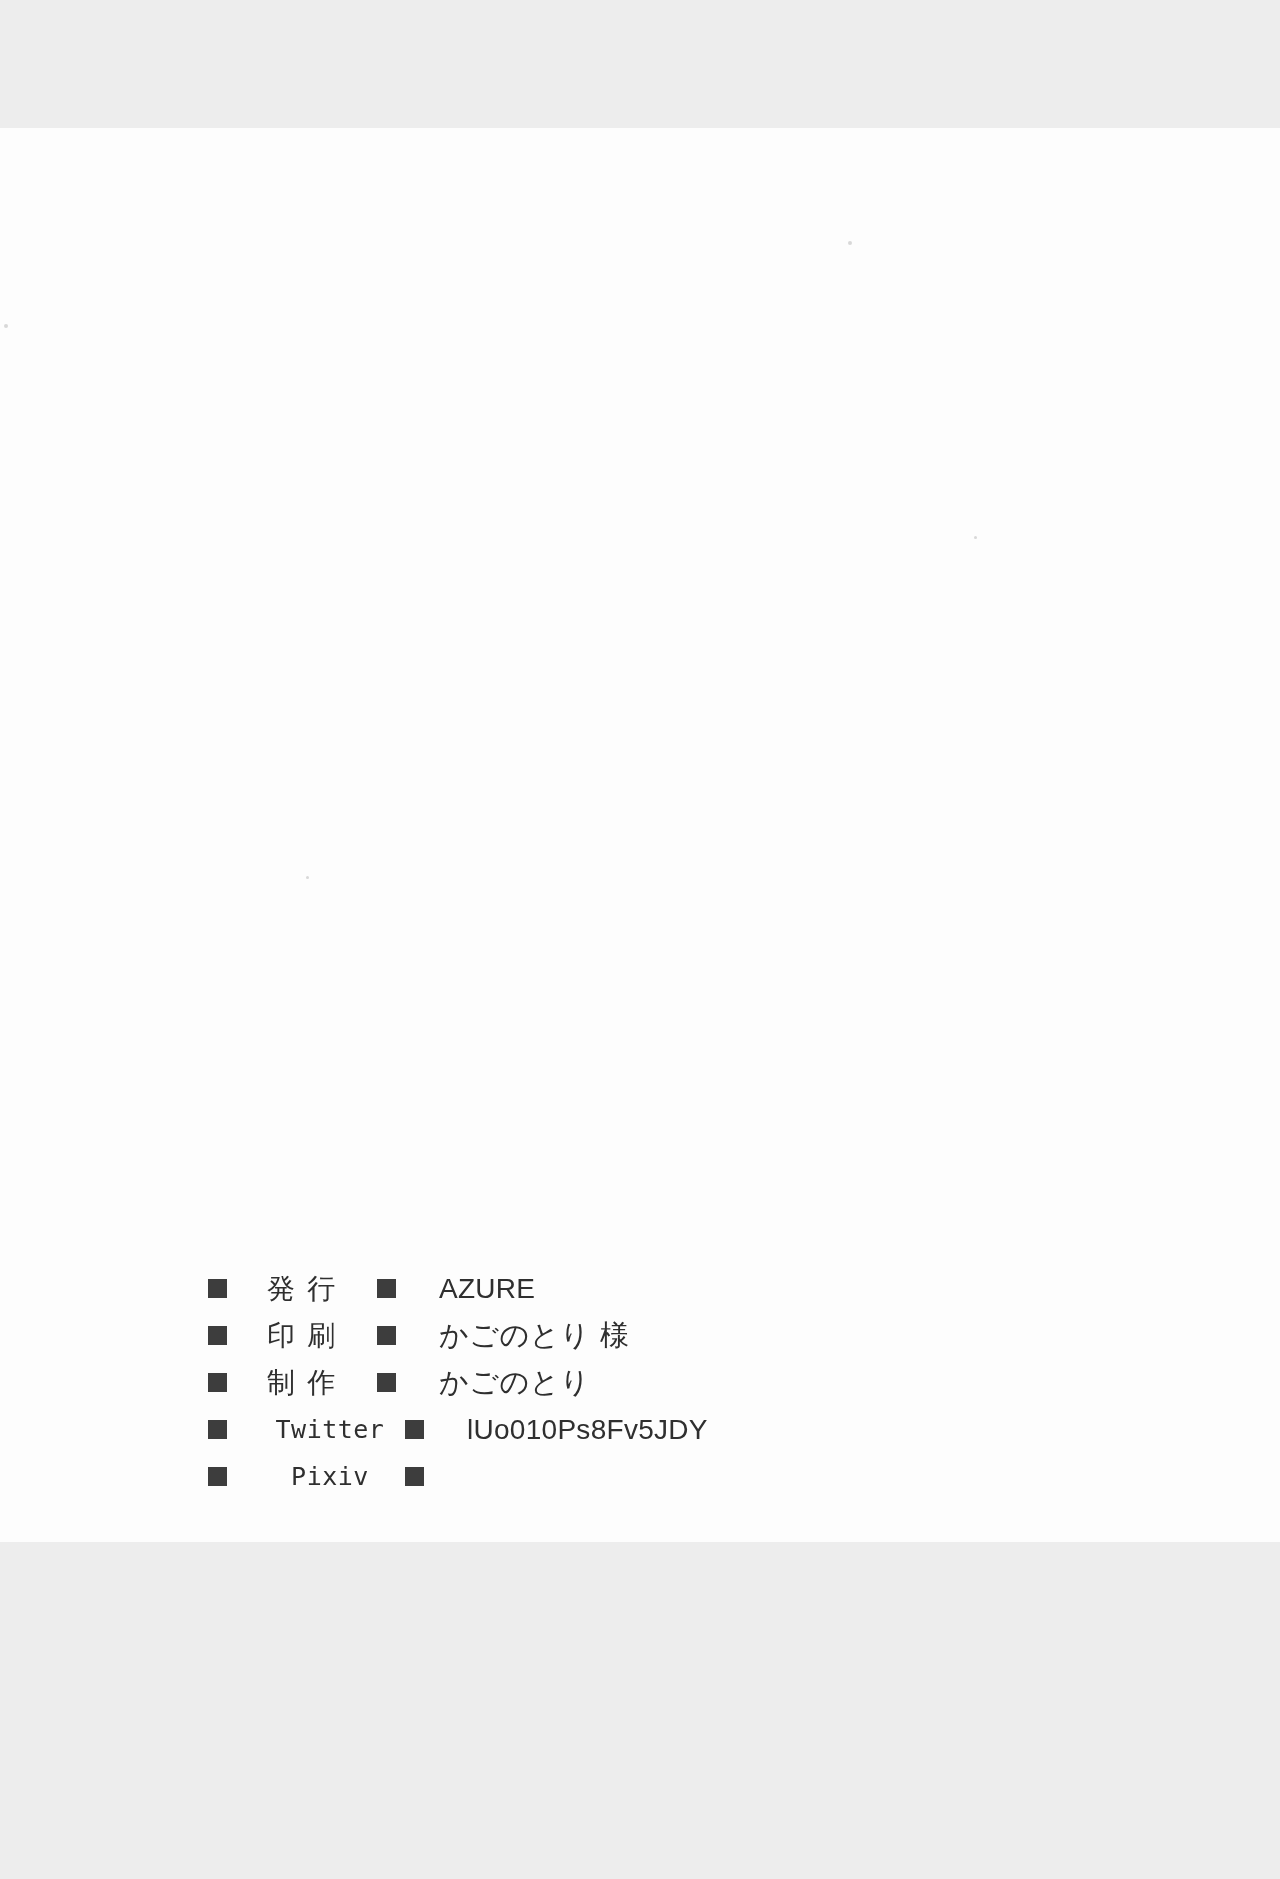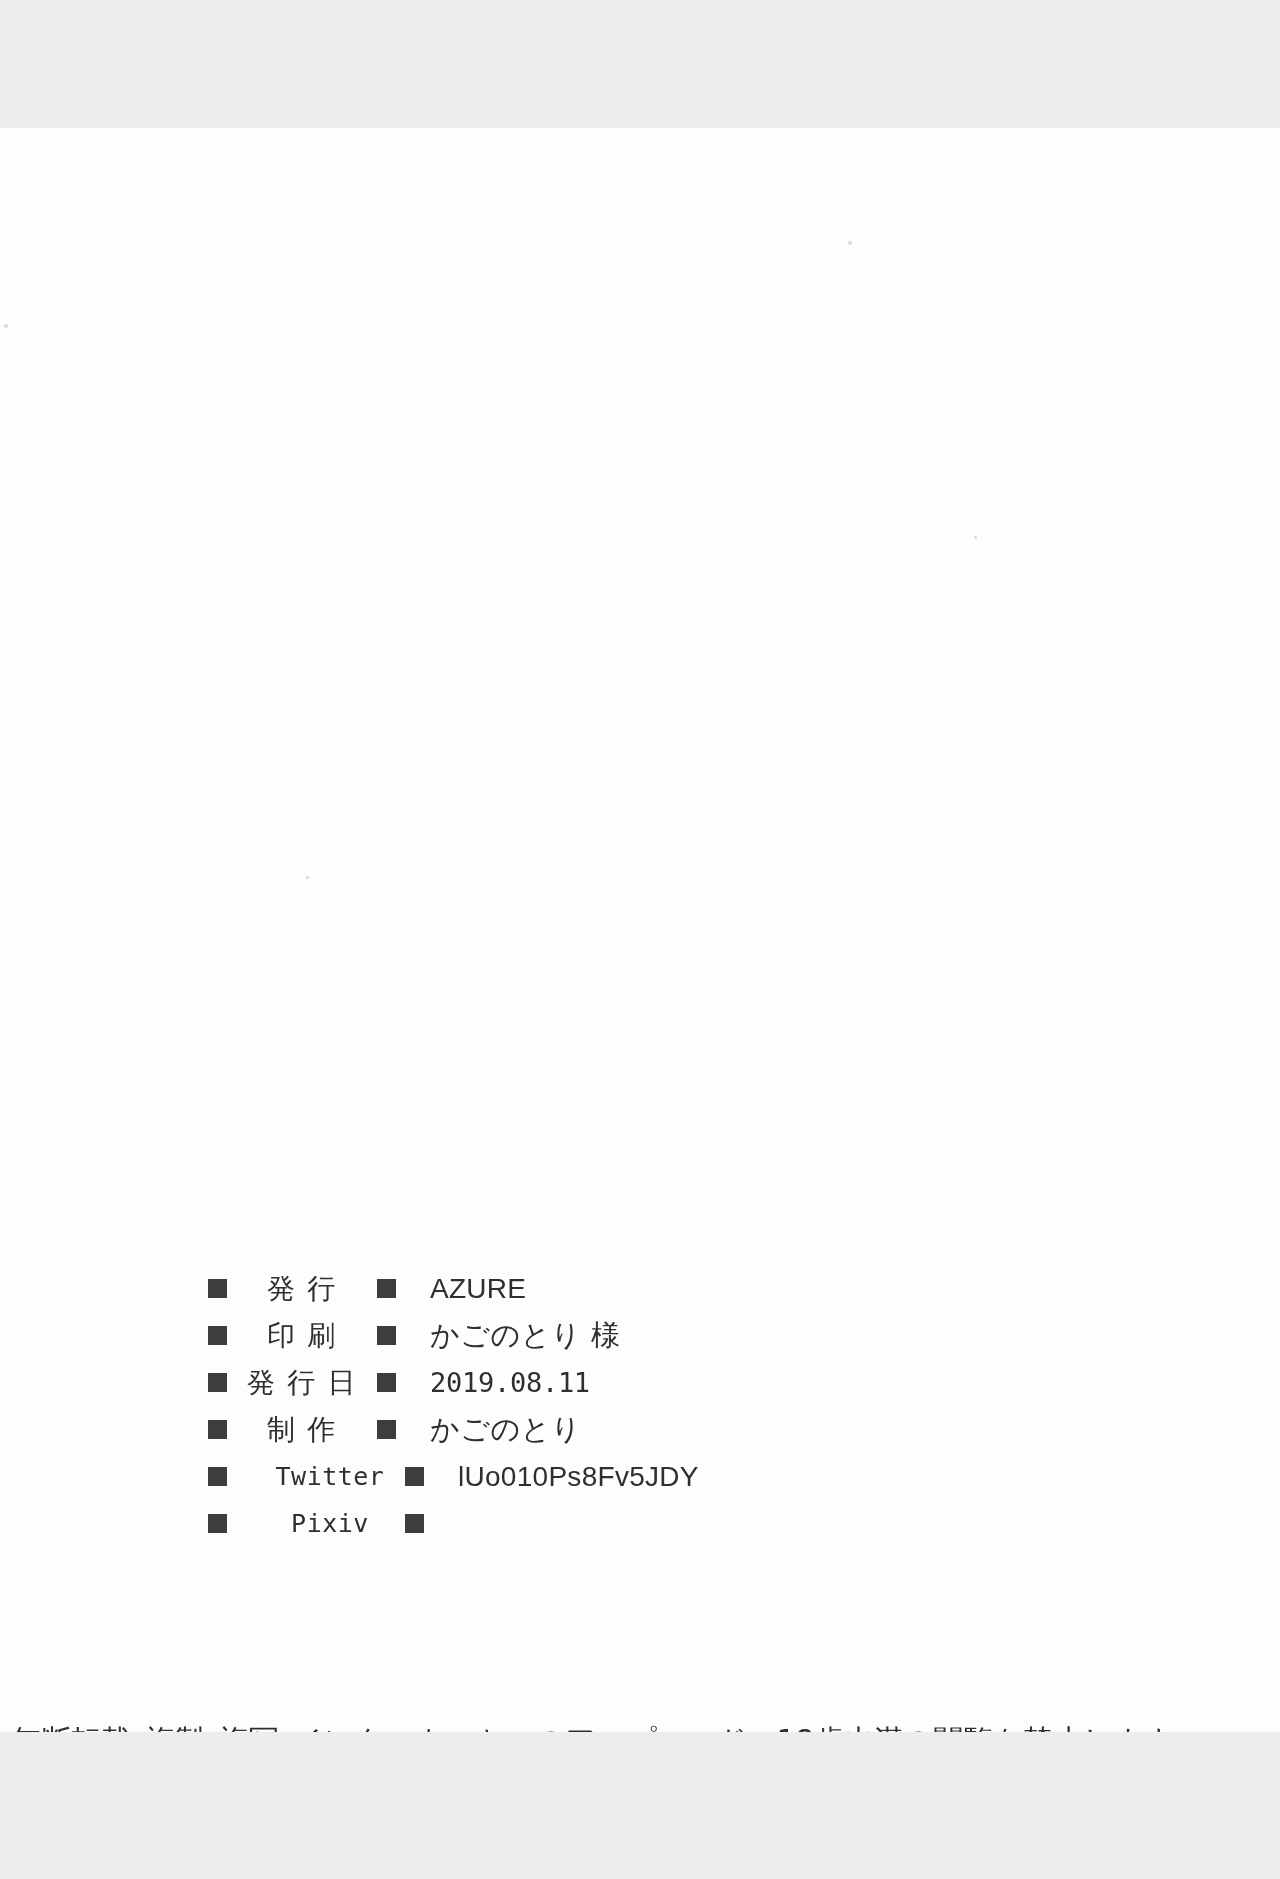--- a/index.html
+++ b/index.html
@@ -14,21 +14,21 @@
     overflow: hidden;
     position: relative;
   }
 
   
   #page-sheet {
     position: absolute;
     left: 0;
     top: 128px;
     width: 1280px;
-    height: 1604px;
+    height: 1414px;
     background: #fdfdfd;
     overflow: hidden;
   }
 
   
   .speck {
     position: absolute;
     background: #b9b9b9;
     border-radius: 50%;
     opacity: 0.55;
@@ -69,21 +69,21 @@
     white-space: nowrap;
   }
   .row-label.latin {
     font-family: "DejaVu Sans Mono", "Liberation Mono", monospace;
     font-size: 25px;
     letter-spacing: 0.02em;
     margin-left: 28px;
   }
 
   .row-value {
-    margin-left: 34px;
+    margin-left: 43px;
     color: #2f2f2f;
     font-size: 27px;
     line-height: 1;
     white-space: nowrap;
     font-family: "DejaVu Sans Mono", "Liberation Mono", monospace;
     letter-spacing: -0.01em;
   }
   .row-value.jp {
     font-family: "DejaVu Sans", "Liberation Sans", sans-serif;
     font-size: 29px;
@@ -128,26 +128,20 @@
       <span class="row-value brand">AZURE</span>
     </div>
 
     <div class="colophon-row">
       <span class="bullet"></span>
       <span class="row-label">印 刷</span>
       <span class="bullet"></span>
       <span class="row-value jp">かごのとり 様</span>
     </div>
 
-    <div class="colophon-row">
-      <span class="bullet"></span>
-      <span class="row-label">発 行 日</span>
-      <span class="bullet"></span>
-      <span class="row-value">2019.08.11</span>
-    </div>
 
     <div class="colophon-row">
       <span class="bullet"></span>
       <span class="row-label">制 作</span>
       <span class="bullet"></span>
       <span class="row-value jp">かごのとり</span>
     </div>
 
 
     <div class="colophon-row">

